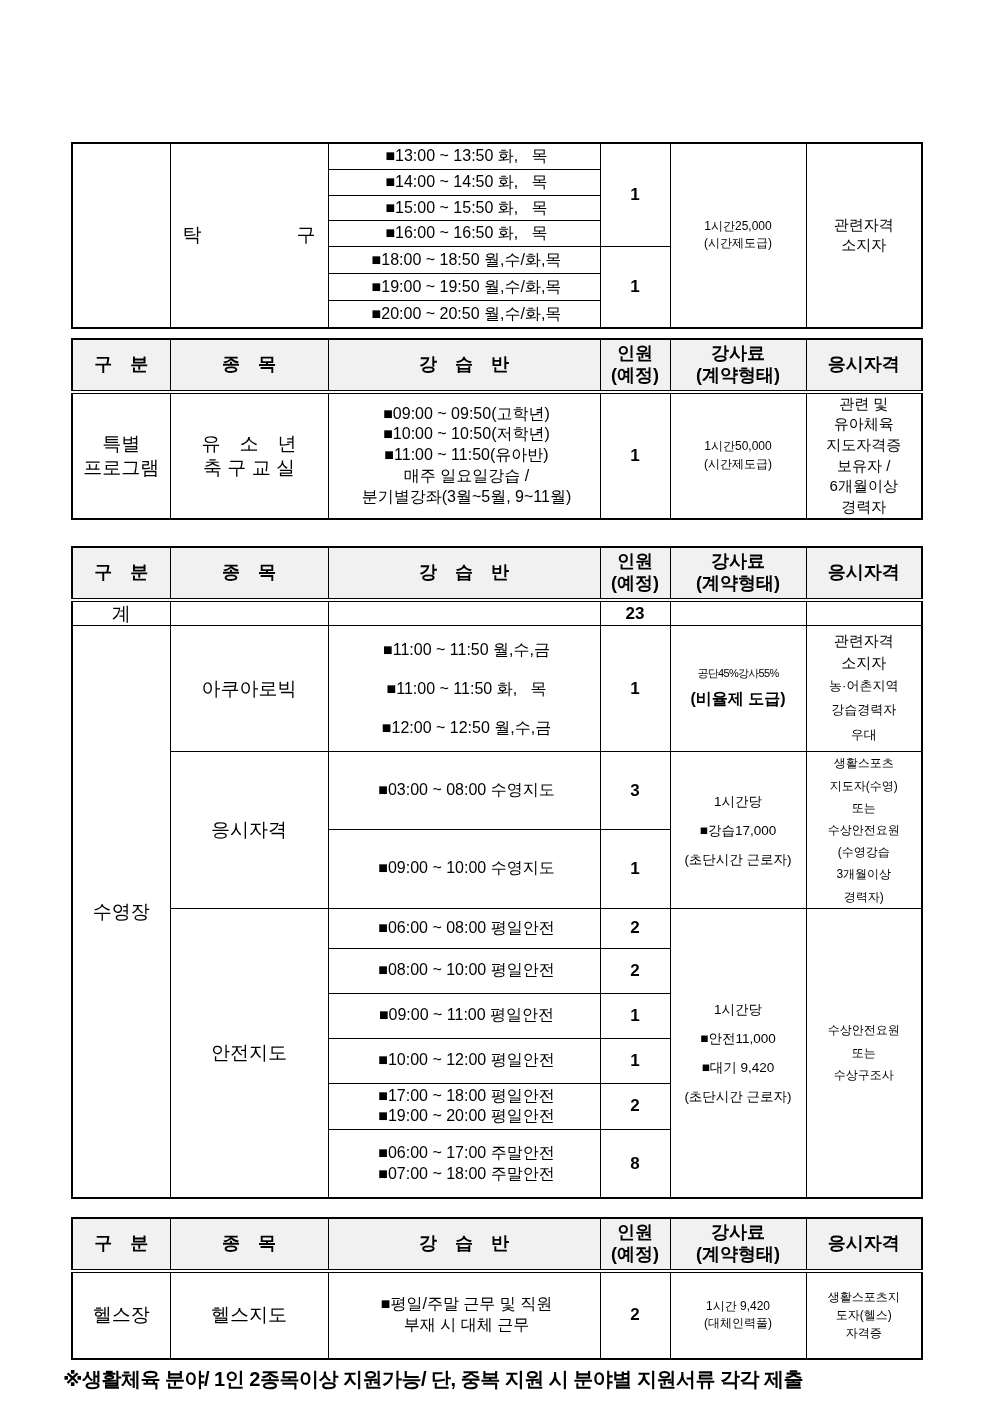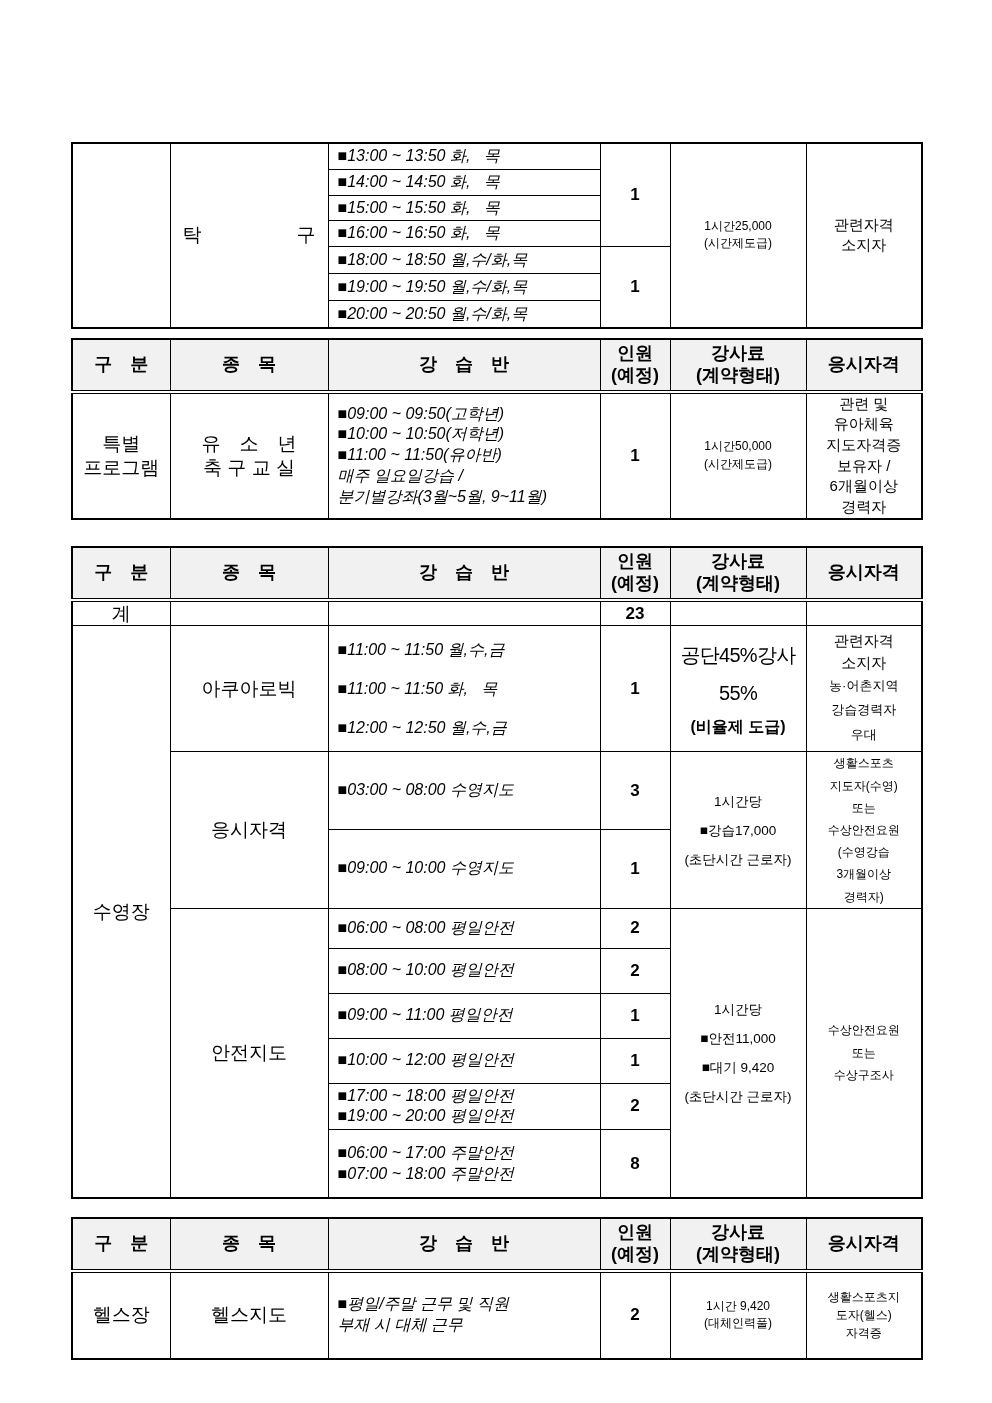--- a/index.html
+++ b/index.html
@@ -15,25 +15,25 @@
   table.tbl { border:2px solid #000; }
   th {
     background:#f1f1f1; font-weight:bold; font-size:18px; line-height:1.22;
     border-bottom:4px double #000; padding:3px 0;
   }
   .gap8  { height:9px; }
   .gap25 { height:26px; }
   .gap18 { height:18px; }
   .pre   { white-space:pre-wrap; }
   .lbl   { font-weight:normal; font-size:19px; line-height:1.25; }
-  .sched { text-align:left; padding:2px 4px 2px 9px; font-size:16px; line-height:1.3;font-style:italic; }
+  .sched { text-align:center; padding:2px 4px 2px 9px; font-size:16px; line-height:1.3; }
   .num   { font-size:17px; font-weight:bold; }
   .fee   { font-size:12px; line-height:1.45; }
   .fee-sm{ font-size:13.5px; line-height:2.15; }
-  .fee-cond { display:block; font-size:20px; letter-spacing:-0.7px; line-height:1.9; }
+  .fee-cond { display:block; font-size:11px; letter-spacing:-0.7px; line-height:1.9; }
   .fee-cond2{ display:block; font-size:16px; line-height:1.9;font-weight:bold; }
   .qual  { font-size:15px; line-height:1.38; }
   .qual-sm { font-size:12px; line-height:1.85; }
   .q-main{ display:block; font-size:15px; line-height:1.45; }
   .q-sub { display:block; font-size:13px; line-height:1.9;text-align:center; }
   .roomy { line-height:2.45; }
   .two-line { line-height:1.3; }
   
   .r24{height:25px;} .r26{height:27px;}
   .hdr{height:50px;} .hdr2{height:47px;}
@@ -275,14 +275,15 @@
         <td class="num">2</td>
         <td class="fee pre">1시간 9,420
 (대체인력풀)</td>
         <td class="qual-sm pre" style="line-height:1.5">생활스포츠지
 도자(헬스)
 자격증</td>
       </tr>
     </tbody>
   </table>
 
+  <div class="footer">※생활체육 분야/ 1인 2종목이상 지원가능/ 단, 중복 지원 시 분야별 지원서류 각각 제출</div>
 
 </div>
 
 </body></html>

